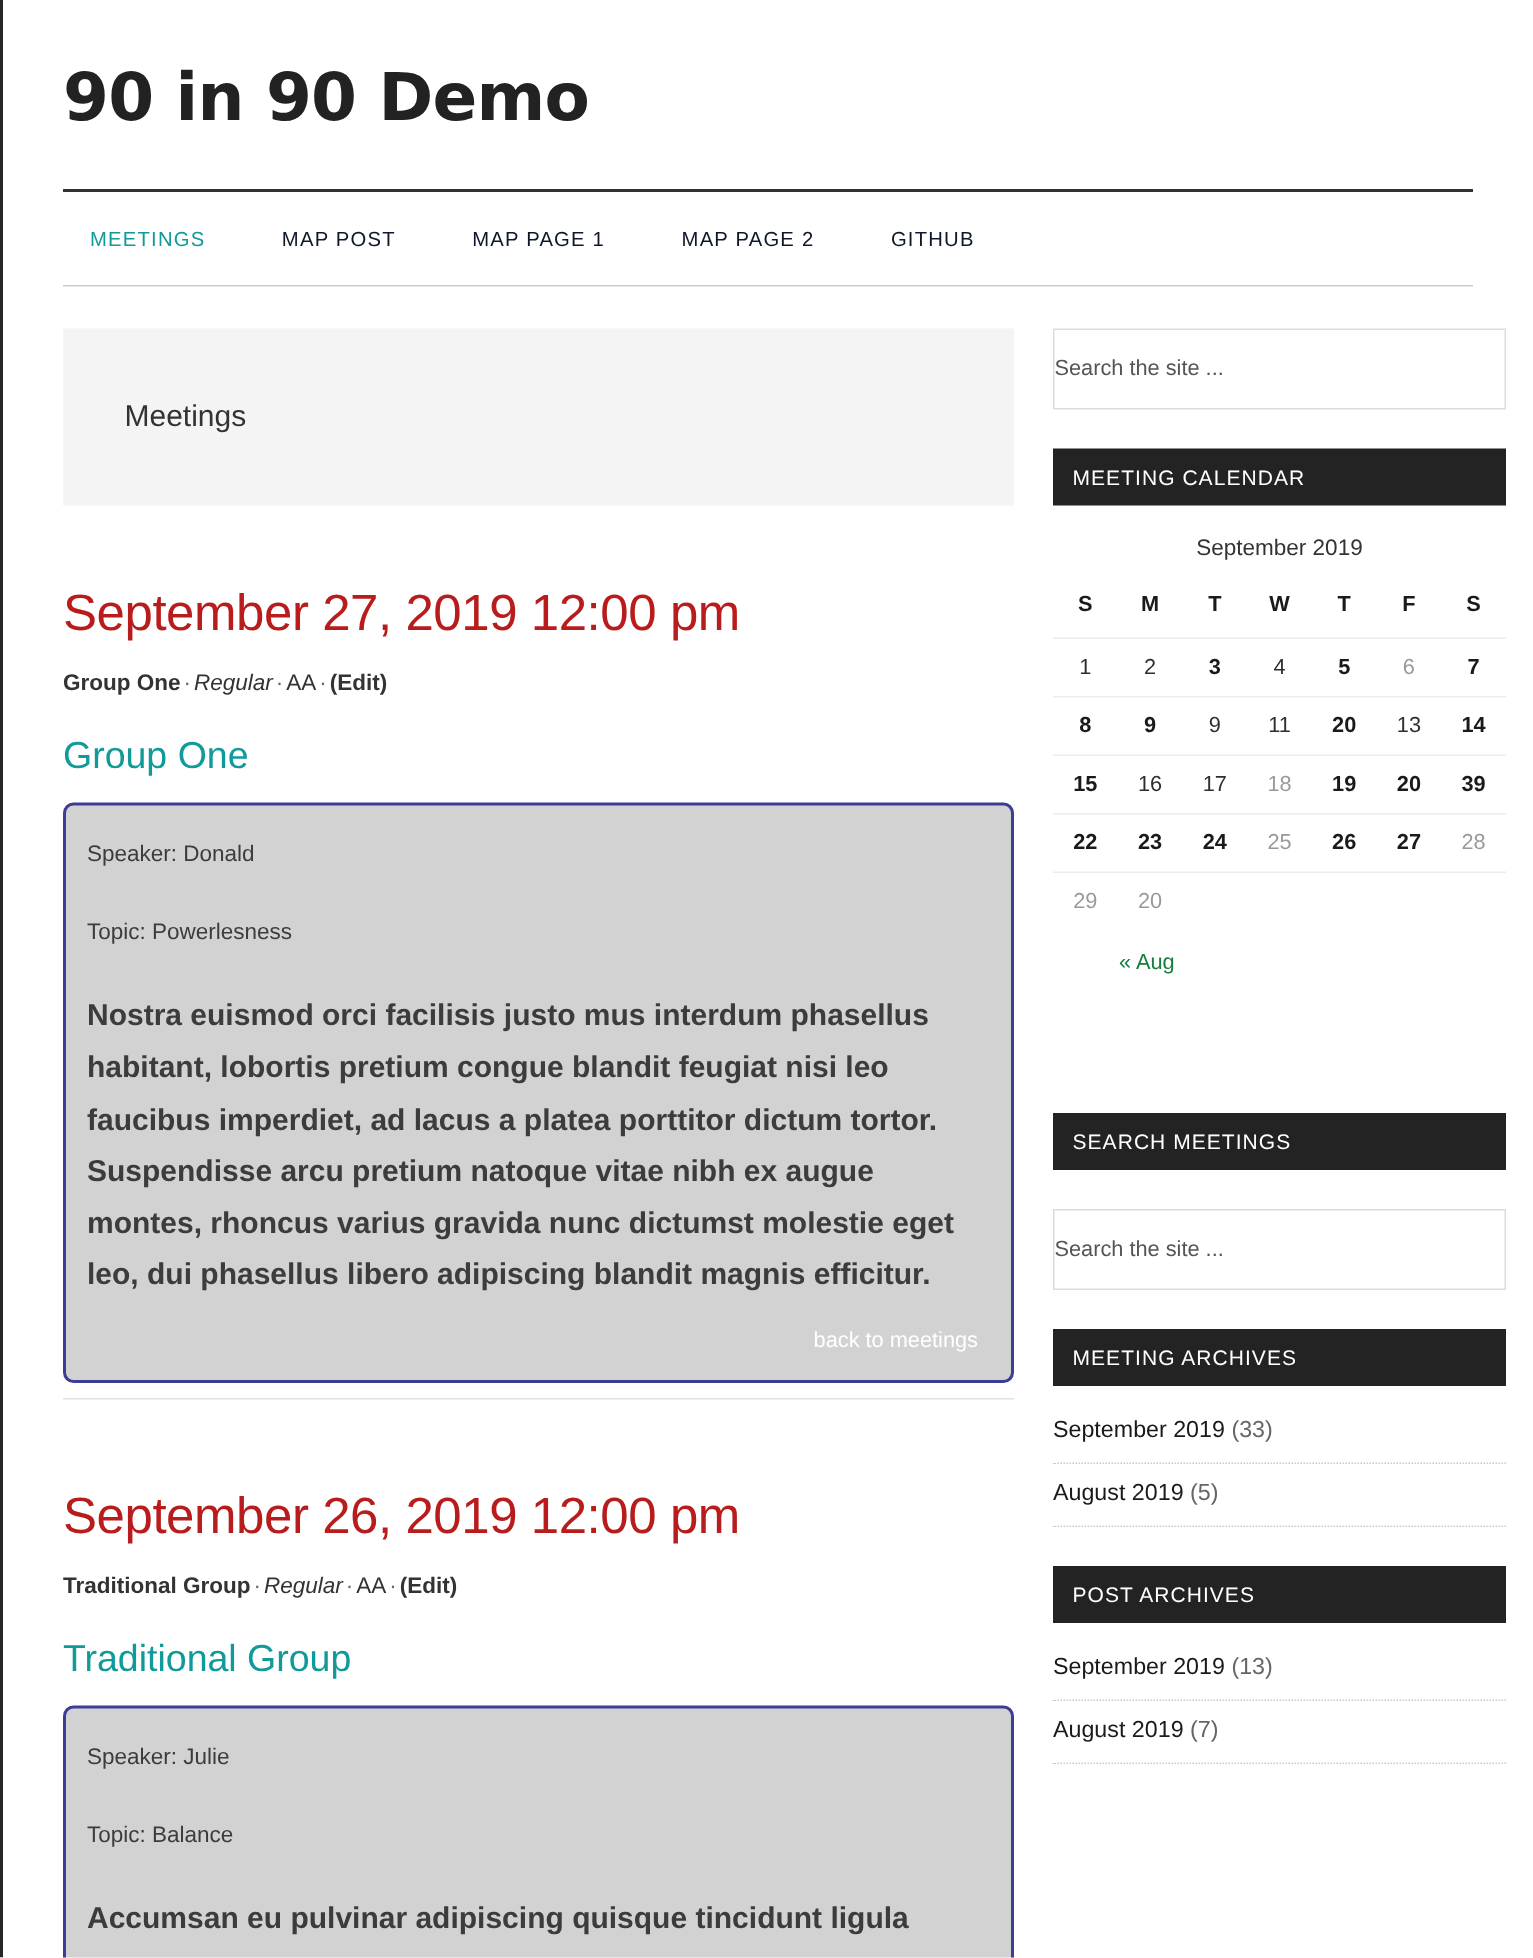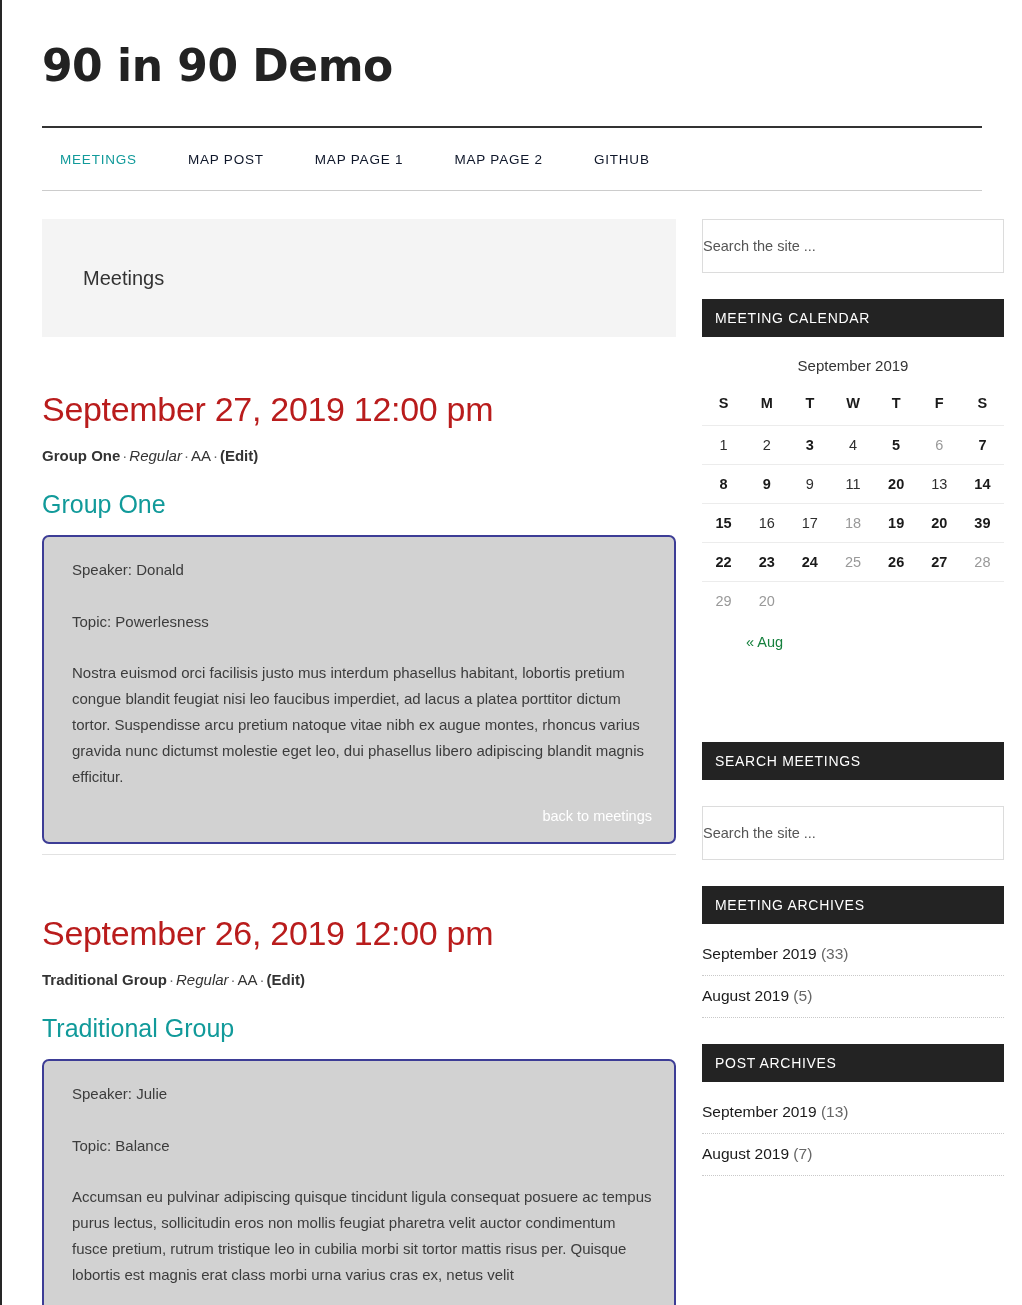--- a/index.html
+++ b/index.html
@@ -130,34 +130,35 @@
     color: #119a9a;
     margin-bottom: 16px;
     cursor: pointer;
   }
 
   
   .meeting-card {
     background: #d2d2d2;
     border: 2px solid #3d3d96;
     border-radius: 7px;
-    padding: 20px 22px 18px 28px;
+    padding: 20px 22px 18px 14px;
     position: relative;
   }
   .card-line {
     font-size: 15px;
     line-height: 1.72;
     color: #3c3c3c;
     margin-bottom: 26px;
   }
   .card-body {
-    font-size: 15px;
+    font-size: 20px;
     line-height: 1.73;
     color: #3c3c3c;
     margin-bottom: 14px;
+    font-weight: bold;
   }
   .card-back {
     text-align: right;
     font-size: 14.5px;
     color: #ffffff;
     cursor: pointer;
     padding-top: 4px;
   }
 
   

